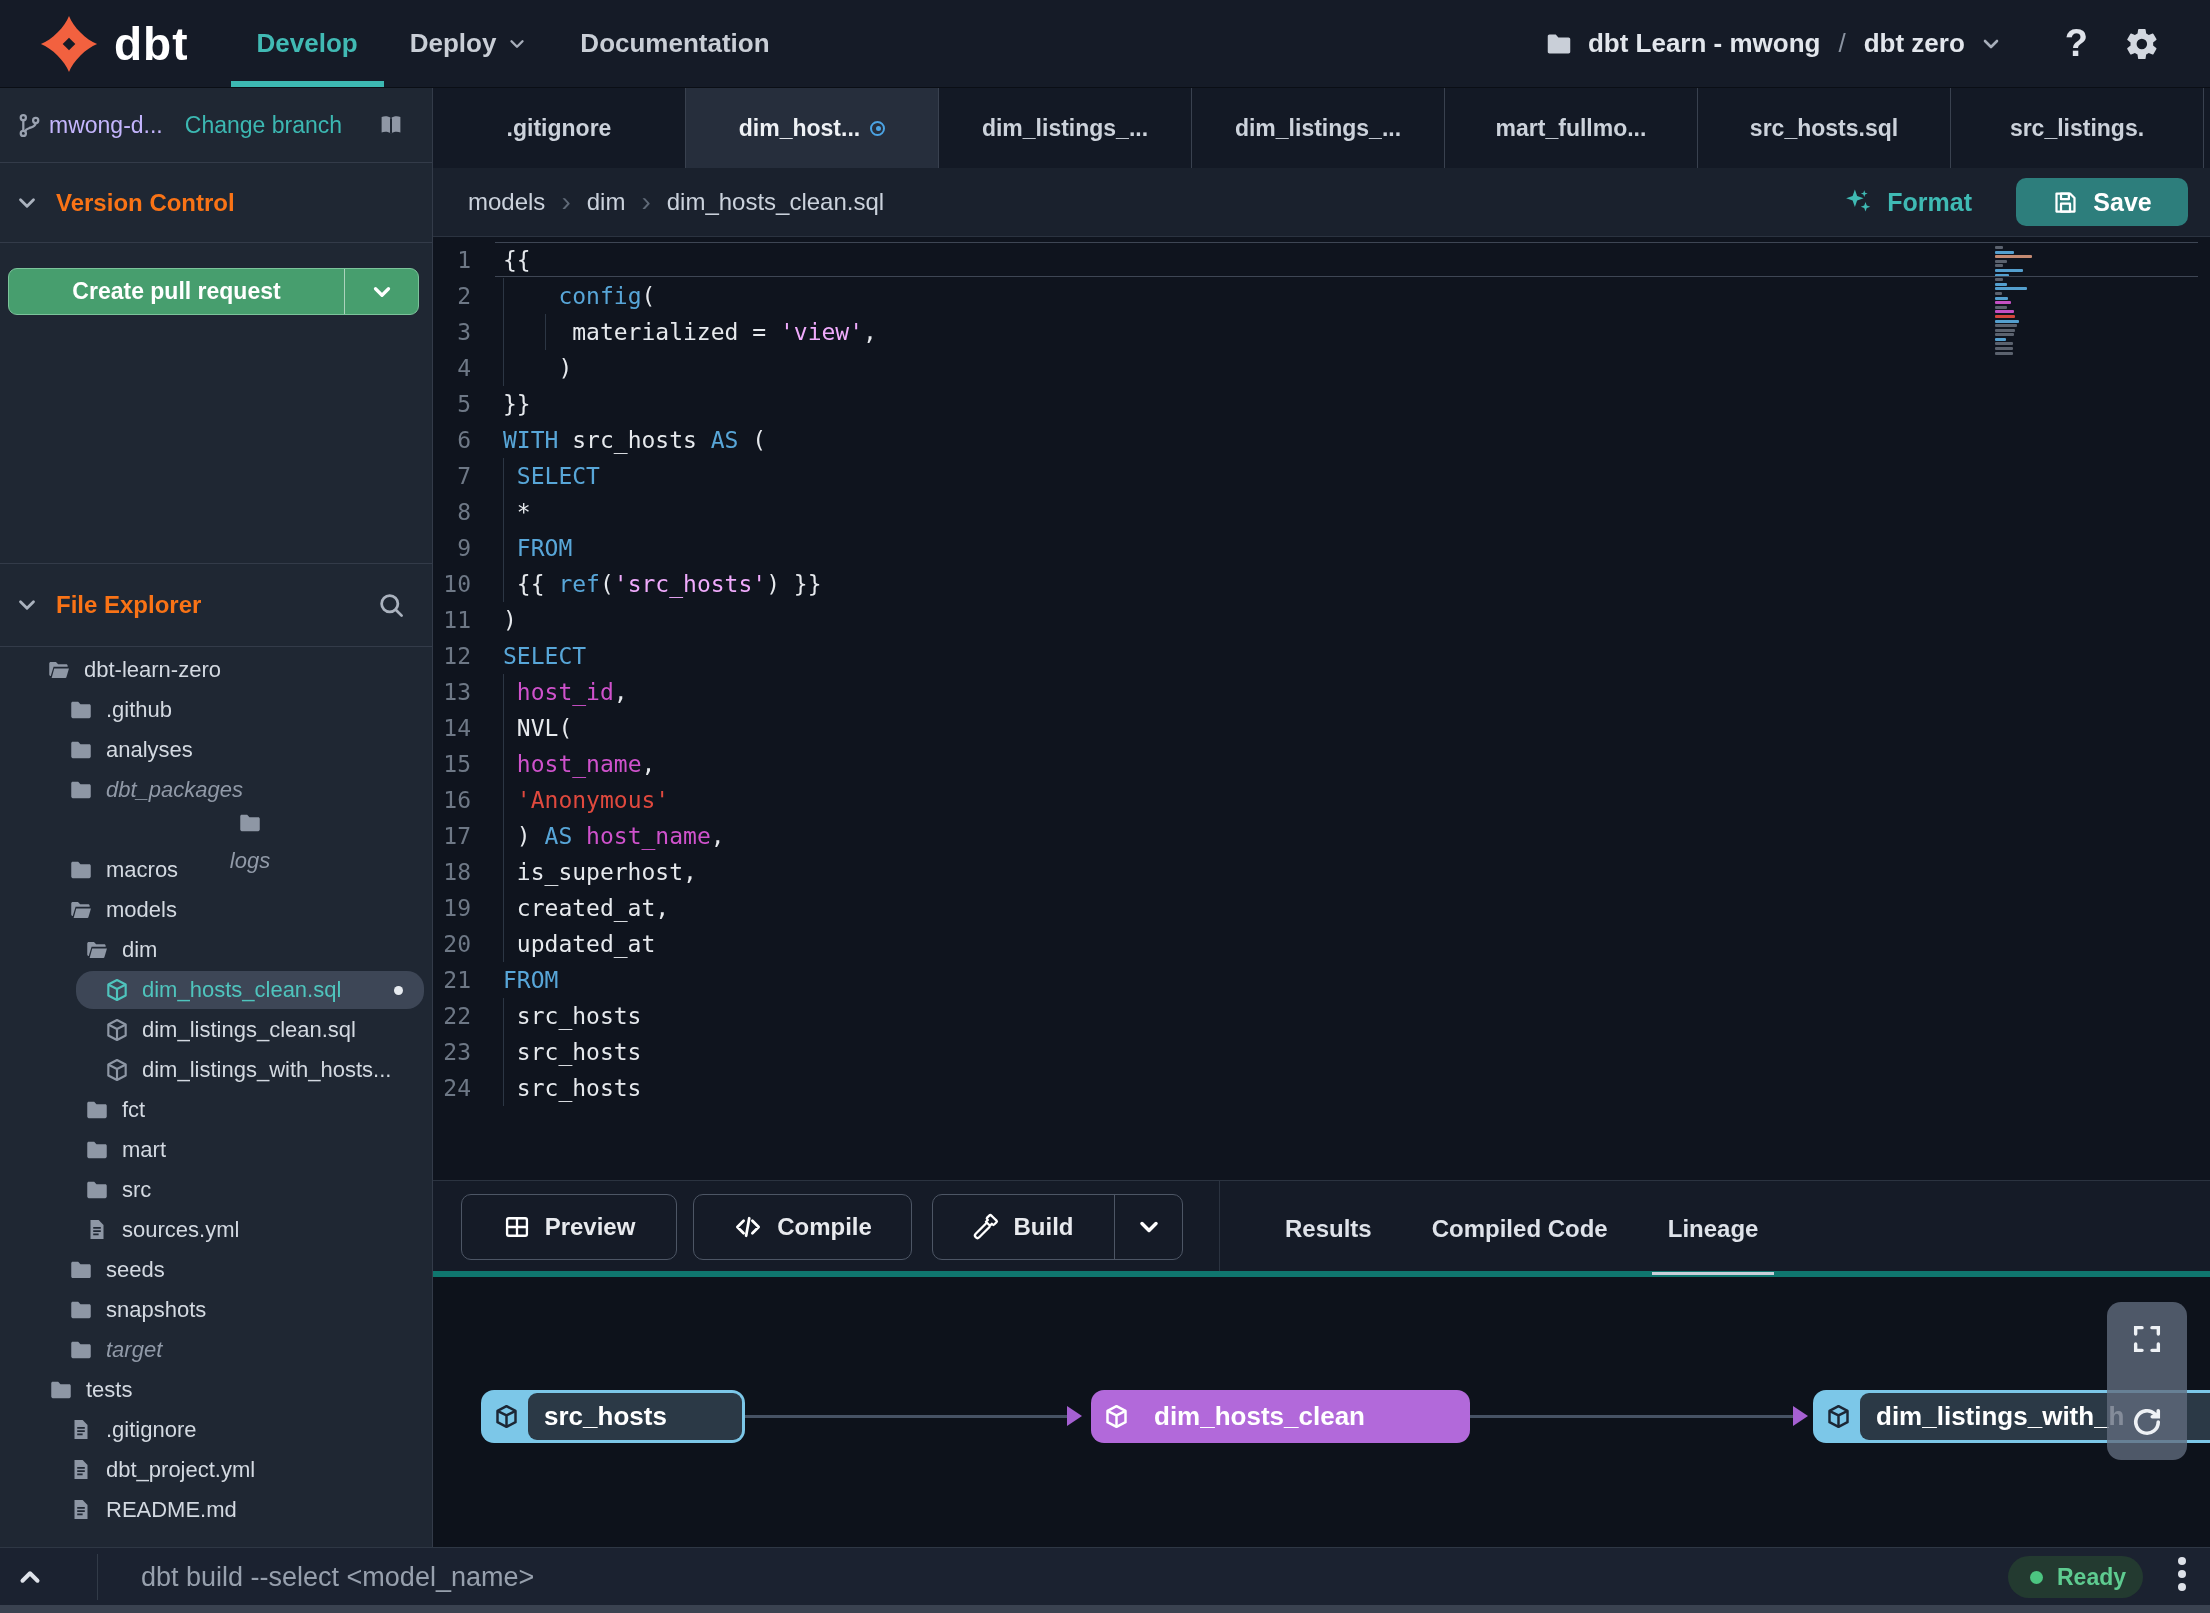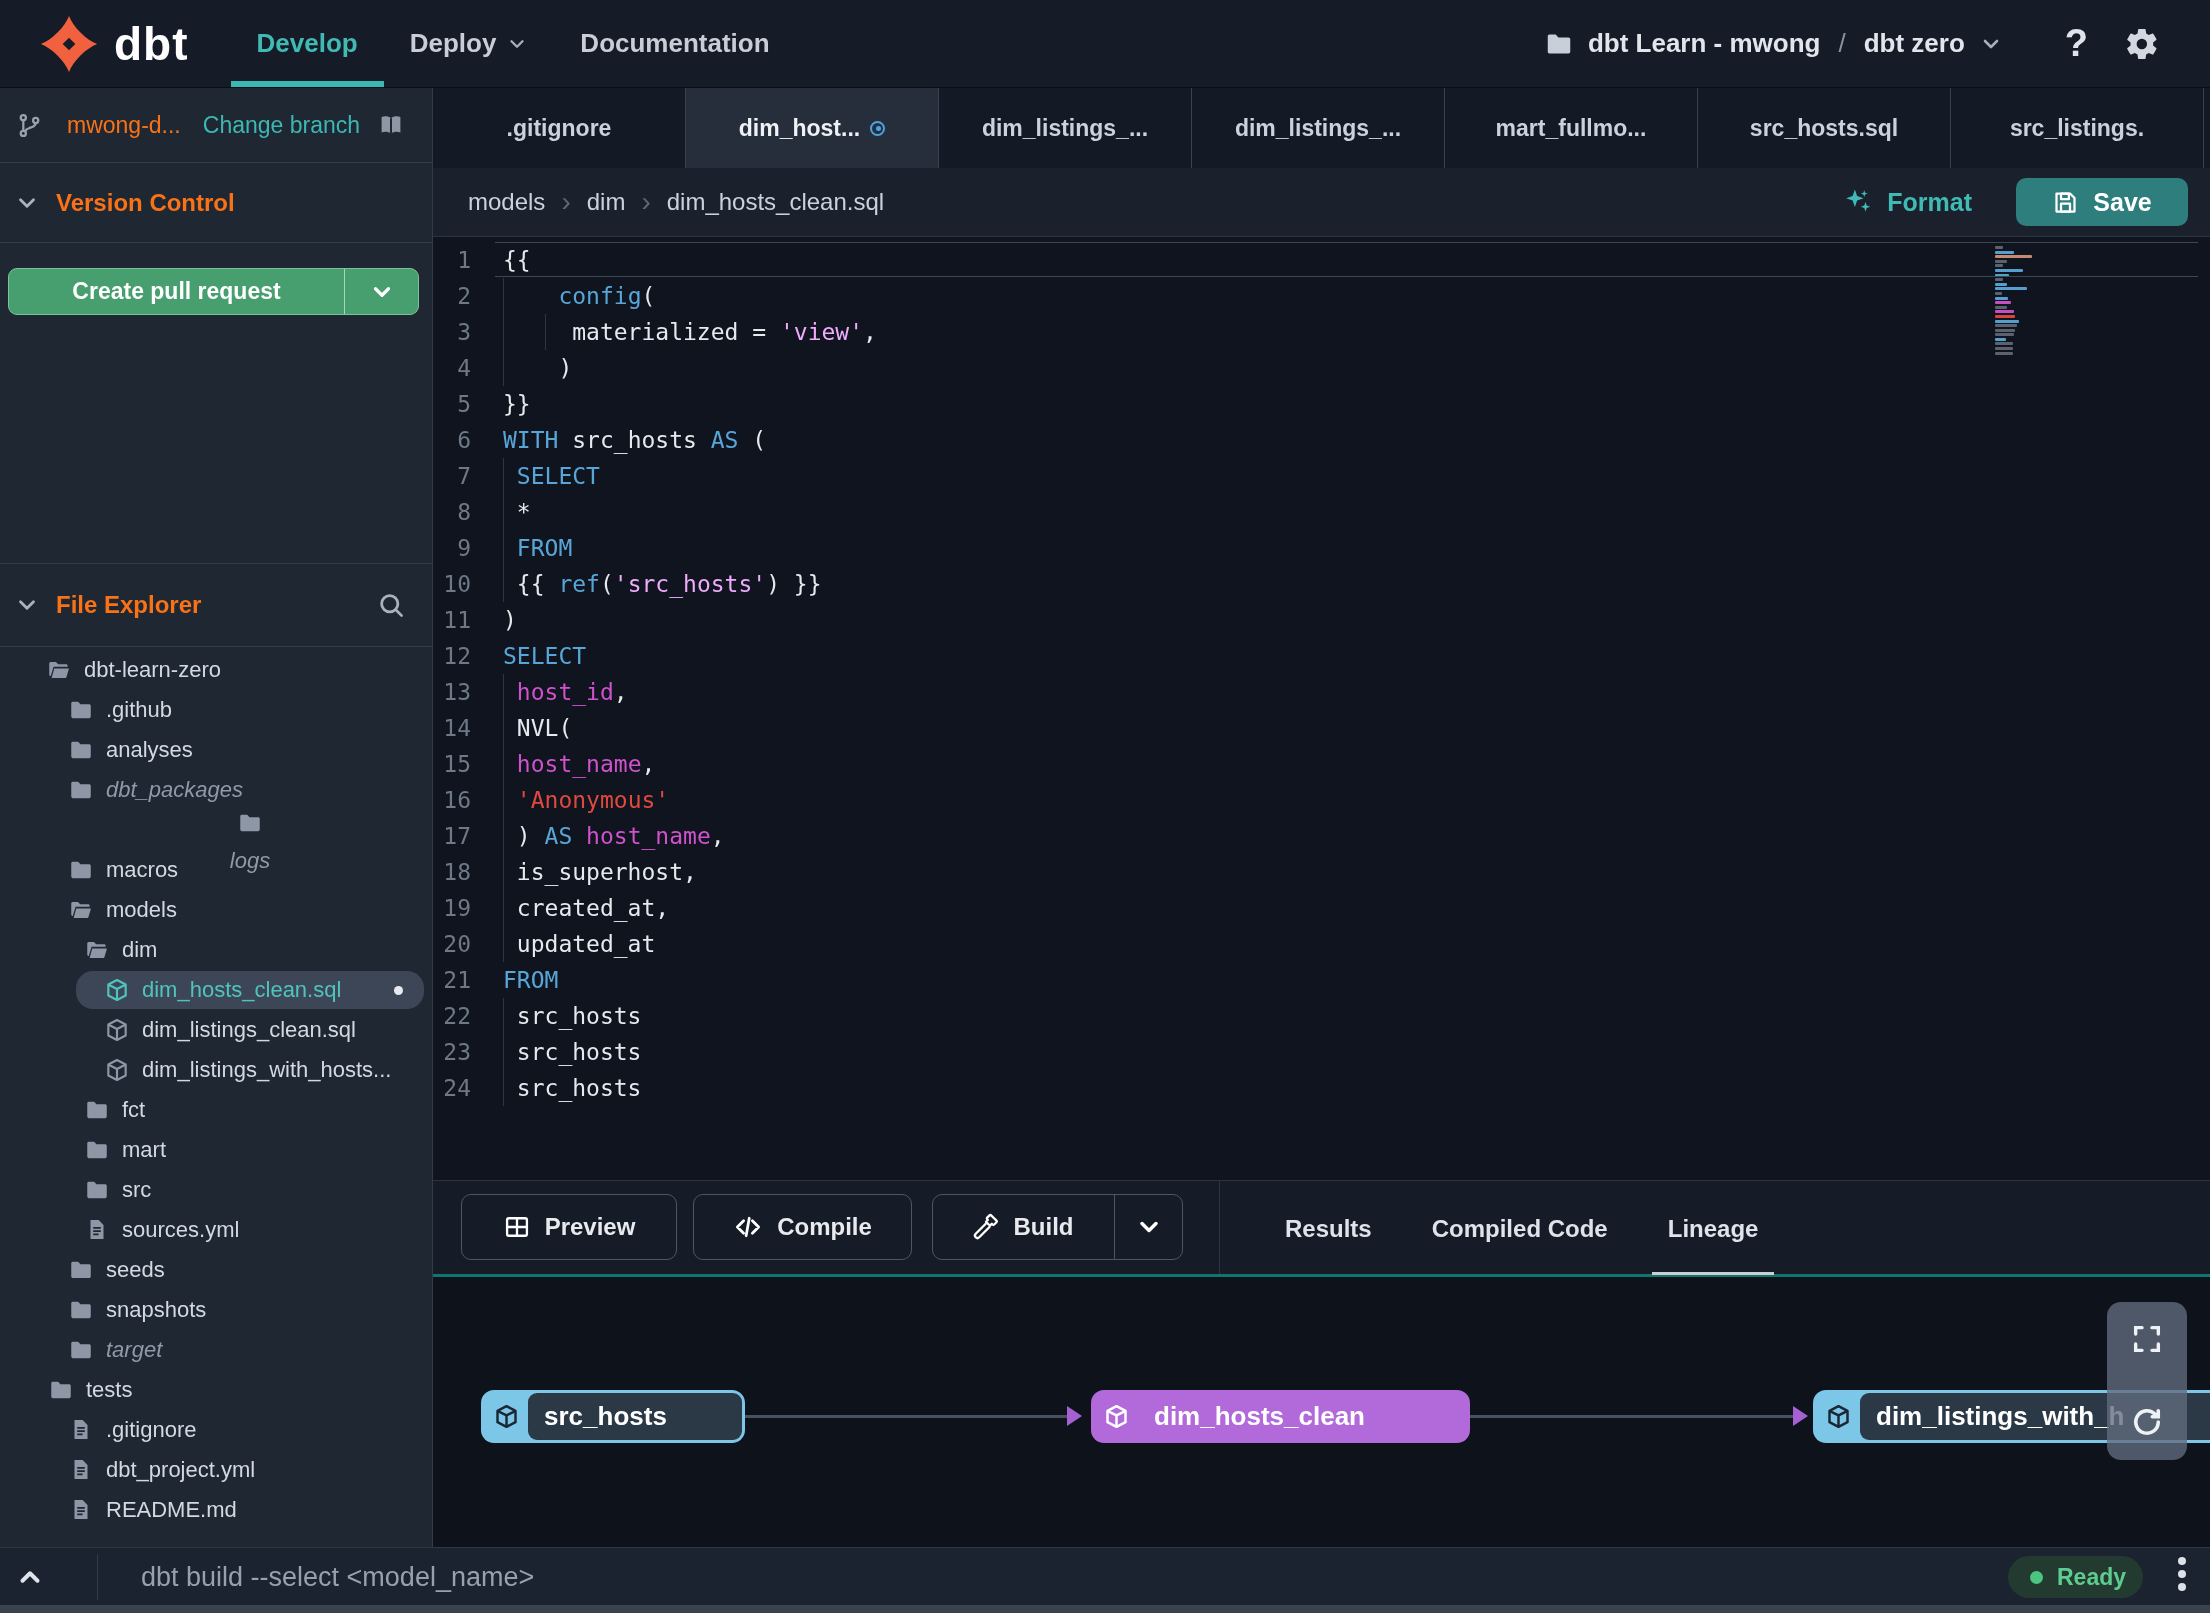--- a/index.html
+++ b/index.html
@@ -21,21 +21,21 @@
   .proj{display:flex;align-items:center;gap:14px;font-size:26px;font-weight:600;color:#e2e6ec;cursor:pointer;}
   .proj .sep{color:#8a93a1;font-weight:400;padding:0 4px;}
   .help-q{font-size:38px;font-weight:700;color:#dfe3ea;margin-left:62px;cursor:pointer;}
   .gear{margin-left:36px;cursor:pointer;}
 
   
   .sidebar{position:absolute;left:0;top:88px;width:433px;height:1459px;background:#1f2733;
            border-right:1px solid #333b49;}
   .branch-row{position:absolute;left:0;top:0;width:100%;height:75px;display:flex;align-items:center;
               padding:0 26px 0 16px;border-bottom:1px solid #333b49;}
-  .branch-name{margin-left:24px;font-size:23px;color:#f97316;}
+  .branch-name{margin-left:6px;font-size:23px;color:#c4b5fd;}
   .branch-link{margin-left:22px;font-size:23px;color:#3cb8b2;cursor:pointer;}
   .book{margin-left:auto;color:#8f97a5;cursor:pointer;}
   .sec-head{position:absolute;left:0;width:100%;display:flex;align-items:center;padding-left:14px;
             border-bottom:1px solid #333b49;}
   .sec-head .chev{color:#aab2be;}
   .sec-title{margin-left:16px;font-size:24px;font-weight:700;color:#f97316;}
   .vc-head{top:75px;height:80px;}
   .fe-head{top:475px;height:84px;border-top:1px solid #333b49;}
   .fe-search{margin-left:auto;margin-right:26px;color:#aab2be;cursor:pointer;}
   .pr-btn{position:absolute;left:8px;top:180px;width:411px;height:47px;display:flex;align-items:stretch;
@@ -86,21 +86,21 @@
   .code .p{color:#e6e9ed;} .code .k{color:#58a6d8;} .code .s{color:#f0abfc;}
   .code .r{color:#e0493e;} .code .i{color:#cf52cc;}
   .guide{position:absolute;top:0;height:36px;width:1px;background:#2c3644;}
   .albox{position:absolute;left:62px;right:12px;top:0;height:35px;
          border-top:1px solid #3e4654;border-bottom:1px solid #3e4654;}
   .minimap{position:absolute;left:1562px;top:9px;width:62px;}
   .minimap div{height:3px;margin-bottom:1.6px;border-radius:1px;}
 
   
   .actionrow{position:absolute;left:0;top:1092px;width:100%;height:97px;background:#151b27;
-             border-top:1px solid #2b3340;border-bottom:3px solid #0f766e;}
+             border-top:1px solid #2b3340;border-bottom:6px solid #0f766e;}
   .abtn{position:absolute;top:13px;height:66px;border:1.5px solid #4d5665;border-radius:10px;
         display:flex;align-items:center;justify-content:center;gap:14px;font-size:24px;font-weight:600;
         color:#e8eaee;cursor:pointer;}
   .abtn .aicon{color:#fff;}
   .vdiv{position:absolute;left:786px;top:0;width:1px;height:100%;background:#2b3340;}
   .ptabs{position:absolute;left:846px;top:0;height:96px;display:flex;gap:48px;align-items:center;}
   .ptab{position:relative;height:100%;display:flex;align-items:center;font-size:24px;font-weight:600;
         color:#dfe3ea;cursor:pointer;padding:0 6px;}
   .ptab.active::after{content:"";position:absolute;left:-10px;right:-10px;bottom:2px;height:3px;background:#c9ced8;}
 

